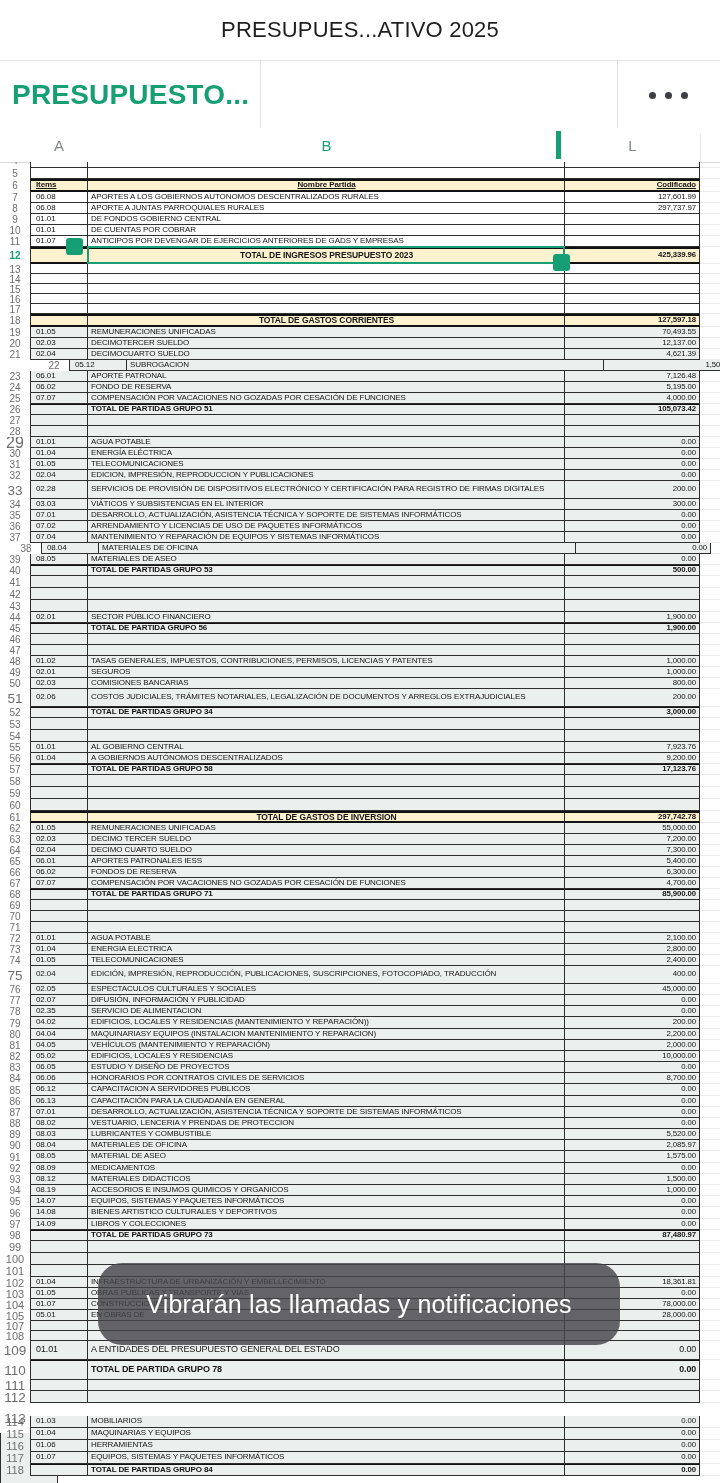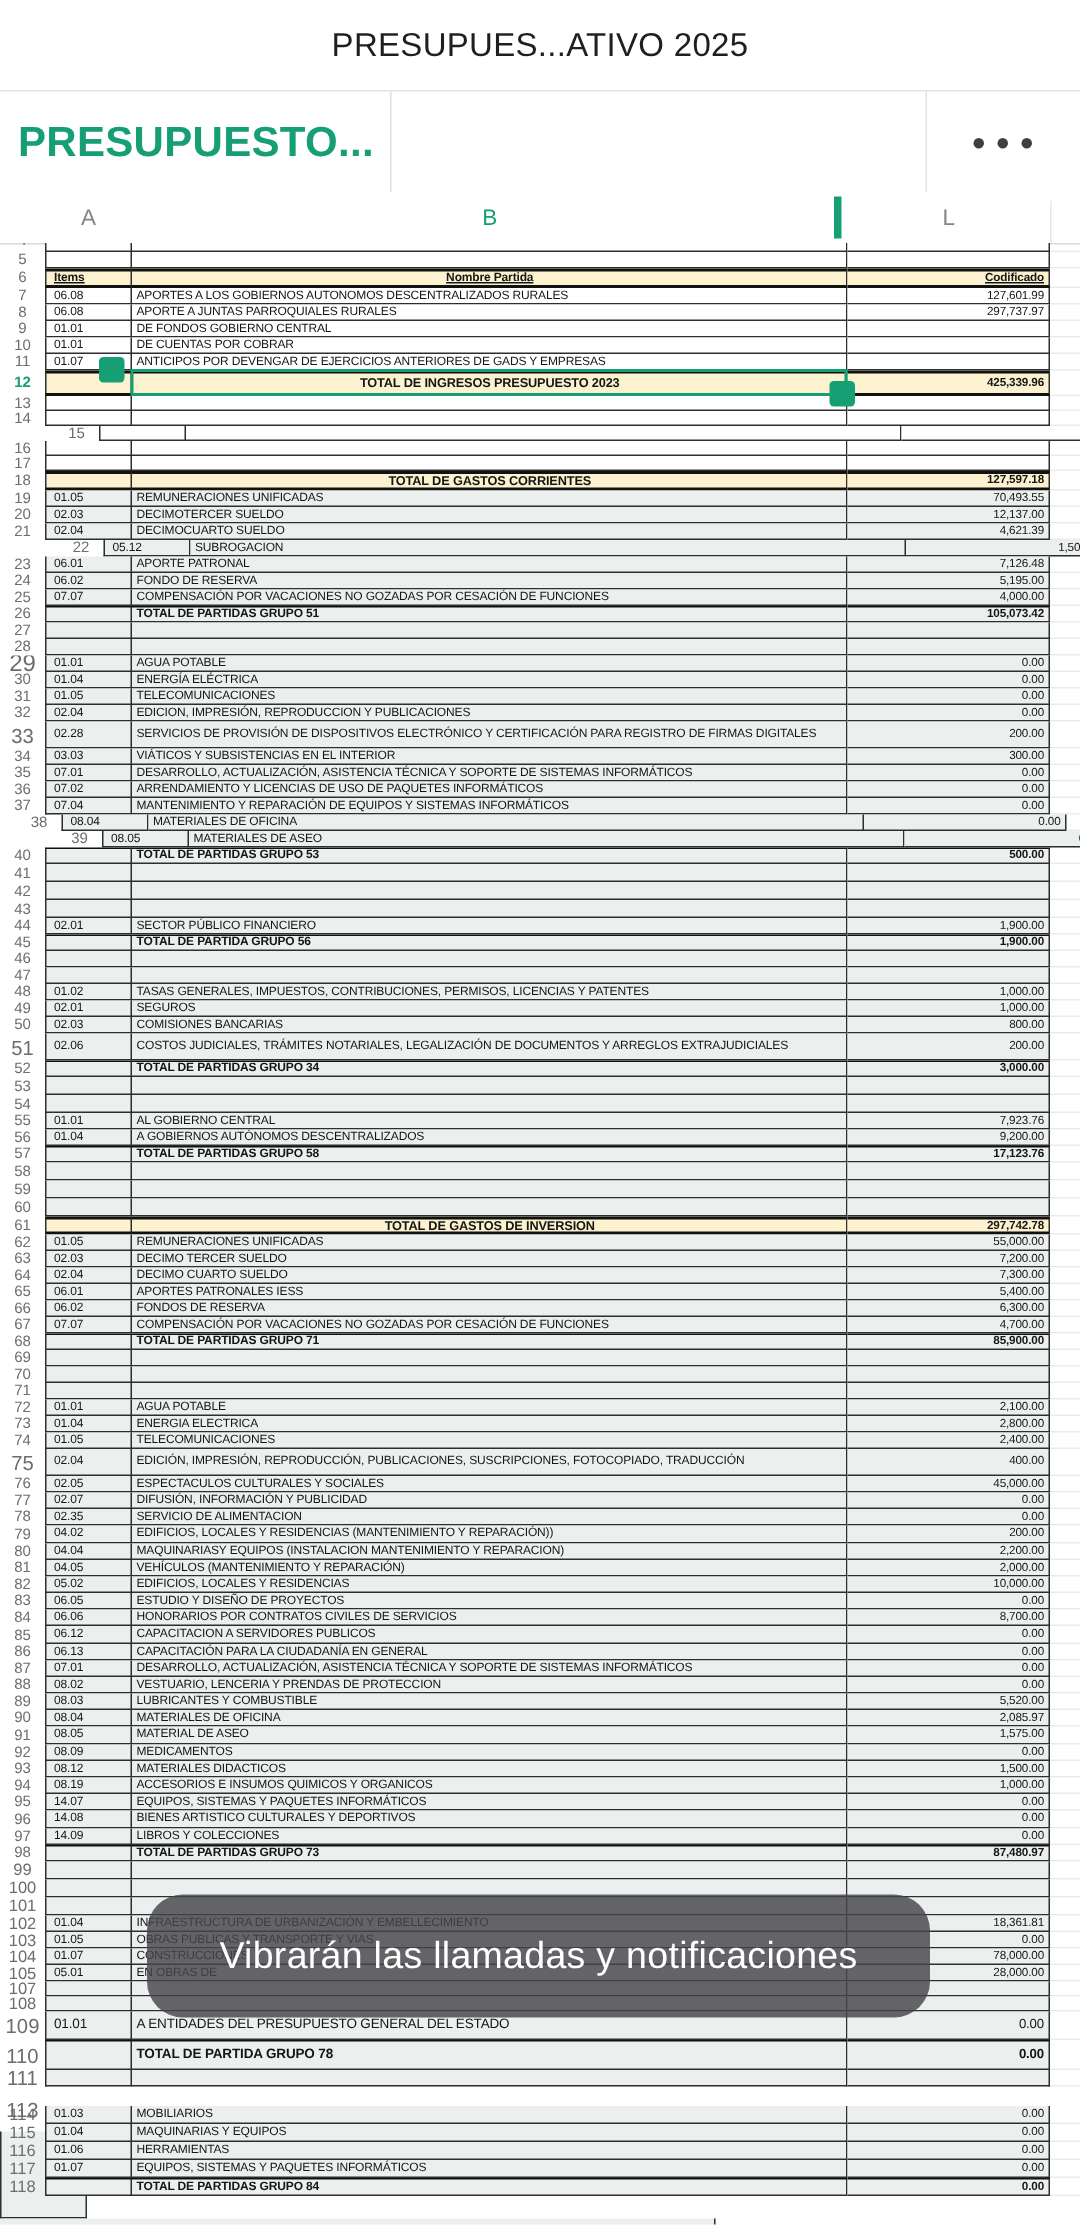--- a/index.html
+++ b/index.html
@@ -174,21 +174,21 @@
     <div class="cR"></div>
   </div>
       <div class="row k-w" style="height: 10px;">
     <div class="gutter" style="font-size: 10px;">14</div>
     <div class="cA"></div>
     <div class="cB"></div>
     <div class="cL"></div>
     <div class="cR"></div>
   </div>
       <div class="row k-w" style="height: 10px;">
-    <div class="gutter" style="font-size: 10px; margin-left: 36px;">15</div>
+    <div class="gutter" style="font-size: 10px;">15</div>
     <div class="cA"></div>
     <div class="cB"></div>
     <div class="cL"></div>
     <div class="cR"></div>
   </div>
       <div class="row k-w" style="height: 10px;">
     <div class="gutter" style="font-size: 10px;">16</div>
     <div class="cA"></div>
     <div class="cB"></div>
     <div class="cL"></div>
@@ -342,21 +342,21 @@
     <div class="cR"></div>
   </div>
       <div class="row k-d" style="height: 11px;">
     <div class="gutter" style="font-size: 10px; padding-left: 11px;">38</div>
     <div class="cA">08.04</div>
     <div class="cB">MATERIALES DE OFICINA</div>
     <div class="cL">0.00</div>
     <div class="cR"></div>
   </div>
       <div class="row k-d" style="height: 11px;">
-    <div class="gutter" style="font-size: 10px; padding-left: 38px;">39</div>
+    <div class="gutter" style="font-size: 10px;">39</div>
     <div class="cA">08.05</div>
     <div class="cB">MATERIALES DE ASEO</div>
     <div class="cL">0.00</div>
     <div class="cR"></div>
   </div>
       <div class="row k-t" style="height: 11px;">
     <div class="gutter" style="font-size: 10px;">40</div>
     <div class="cA"></div>
     <div class="cB">TOTAL DE PARTIDAS GRUPO 53</div>
     <div class="cL">500.00</div>
@@ -845,20 +845,27 @@
     <div class="cL">0.00</div>
     <div class="cR"></div>
   </div>
       <div class="row k-b big-font" style="height: 11px;">
     <div class="gutter" style="font-size: 13.5px;">111</div>
     <div class="cA"></div>
     <div class="cB"></div>
     <div class="cL"></div>
     <div class="cR"></div>
   </div>
+      <div class="row k-b big-font" style="height: 12px;">
+    <div class="gutter" style="font-size: 13.5px;">112</div>
+    <div class="cA"></div>
+    <div class="cB"></div>
+    <div class="cL"></div>
+    <div class="cR"></div>
+  </div>
       <div class="row k-b big-font" style="height: 13px; flex-direction: column;">
     <div class="gutter" style="font-size: 13.5px;">113</div>
     <div class="cA"></div>
     <div class="cB"></div>
     <div class="cL"></div>
     <div class="cR"></div>
   </div>
       <div class="row k-d" style="height: 12px;">
     <div class="gutter" style="font-size: 11px;">114</div>
     <div class="cA">01.03</div>

